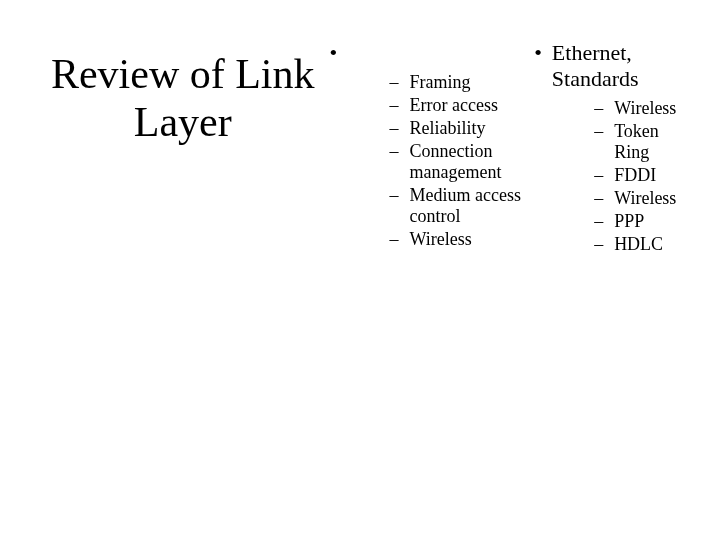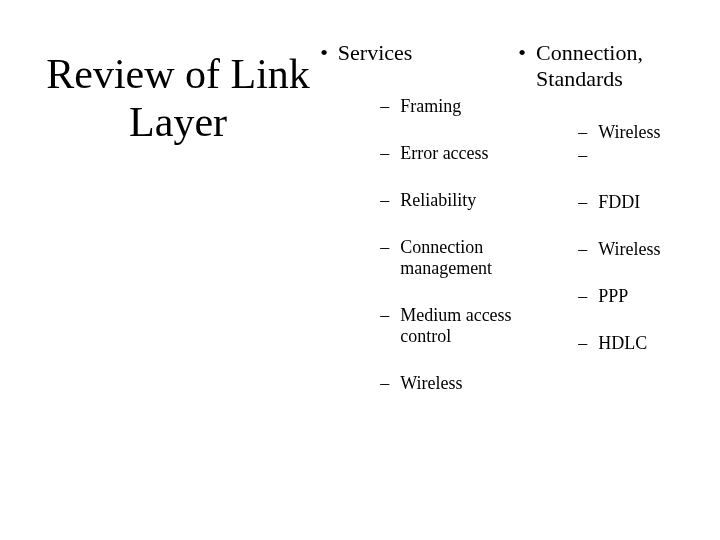--- a/index.html
+++ b/index.html
@@ -70,33 +70,31 @@
       color: #000000;
     }
 
     .dash {
       font-size: 18px;
       min-width: 12px;
     }
 
     .sub-text {
       font-size: 18px;
-      margin-top: 24px;
     }
   </style>
 </head>
 <body>
 
 <div class="slide">
   <h1 class="title">Review of Link Layer</h1>
 
   <div class="bullet-section">
     <div class="bullet-main">
       <span class="bullet-dot">•</span>
-      <span class="bullet-label">Services</span>
     </div>
     <div class="sub-list">
       <div class="sub-item">
         <span class="dash">–</span>
         <span class="sub-text">Framing</span>
       </div>
       <div class="sub-item">
         <span class="dash">–</span>
         <span class="sub-text">Error access</span>
       </div>
@@ -115,29 +113,30 @@
       <div class="sub-item">
         <span class="dash">–</span>
         <span class="sub-text">Wireless</span>
       </div>
     </div>
   </div>
 
   <div class="bullet-section">
     <div class="bullet-main">
       <span class="bullet-dot">•</span>
-      <span class="bullet-label">Connection, Standards</span>
+      <span class="bullet-label">Ethernet, Standards</span>
     </div>
     <div class="sub-list">
       <div class="sub-item">
         <span class="dash">–</span>
         <span class="sub-text">Wireless</span>
       </div>
       <div class="sub-item">
         <span class="dash">–</span>
+        <span class="sub-text">Token Ring</span>
       </div>
       <div class="sub-item">
         <span class="dash">–</span>
         <span class="sub-text">FDDI</span>
       </div>
       <div class="sub-item">
         <span class="dash">–</span>
         <span class="sub-text">Wireless</span>
       </div>
       <div class="sub-item">

